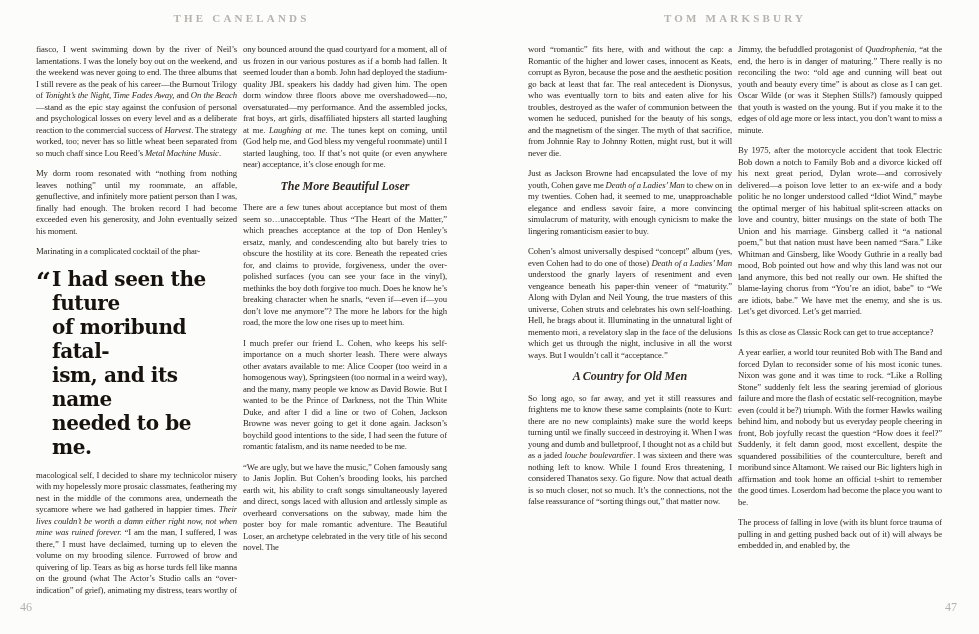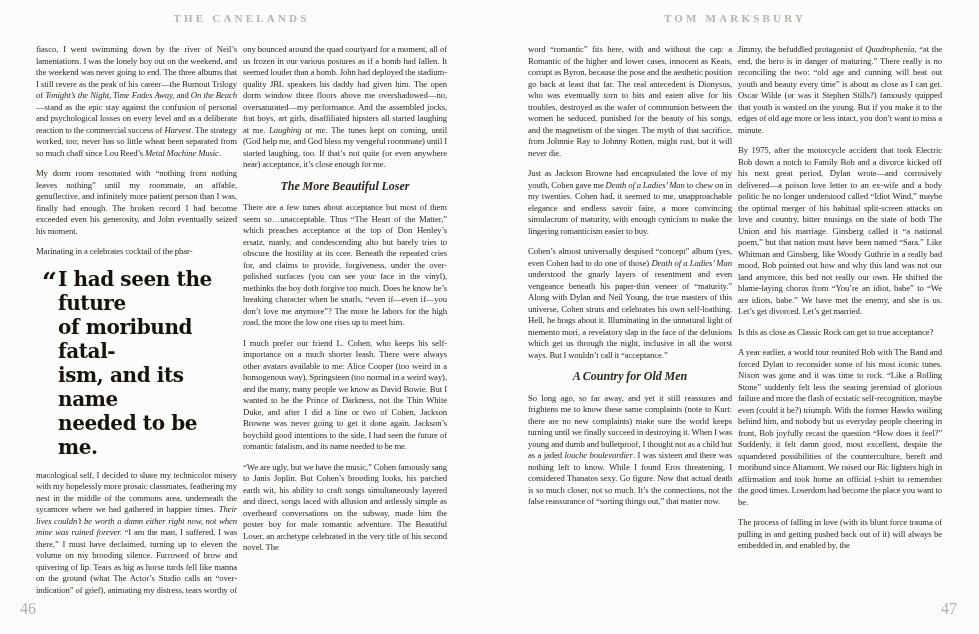--- a/index.html
+++ b/index.html
@@ -34,48 +34,48 @@
   .col em { font-style:italic; }
 
   h3.subhead {
     font-size:12px; font-weight:bold; font-style:italic;
     text-align:center; margin:10px 0; letter-spacing:0;
   }
 
   .pullquote {
     font-family:"DejaVu Serif",serif; font-weight:bold;
     font-size:20px; line-height:24px; letter-spacing:-0.4px;
-    color:#17120d; padding-left:16px; margin:3px 6px 11px;
+    color:#17120d; padding-left:16px; margin:3px 0 11px;
     text-align:left; word-spacing:0;
   }
   .pq-mark {
     display:inline-block; width:16px; margin-left:-16px;
     font-size:26px; line-height:0; vertical-align:-5px;
   }
 
   .folio {
     position:absolute; top:600px;
-    font-size:16px; color:#b3b0ac;
+    font-size:12px; color:#b3b0ac;
   }
   .folio.left  { left:20px; }
   .folio.right { right:22px; }
 </style>
 </head>
 <body>
 
 <div class="spread">
 
   <header class="running-head right">TOM MARKSBURY</header>
 
   <header class="running-head left">THE CANELANDS</header>
 
   <div class="col col-0">
       <p><span>fiasco, I went swimming down by the river of Neil’s lamentations. I was the lonely boy out on the weekend, and the weekend was never going to end. The three albums that I still revere as the peak of his career—the Burnout Trilogy of </span><em>Tonight’s the Night, Time Fades Away,</em><span> and </span><em>On the Beach</em><span>—stand as the epic stay against the confusion of personal and psychological losses on every level and as a deliberate reaction to the commercial success of </span><em>Harvest</em><span>. The strategy worked, too; never has so little wheat been separated from so much chaff since Lou Reed’s </span><em>Metal Machine Music</em><span>.</span></p>
       <p><span>My dorm room resonated with “nothing from nothing leaves nothing” until my roommate, an affable, genuflective, and infinitely more patient person than I was, finally had enough. The broken record I had become exceeded even his generosity, and John eventually seized his moment.</span></p>
-      <p><span>Marinating in a celebrates cocktail of the phar-</span></p>
+      <p><span>Marinating in a complicated cocktail of the phar-</span></p>
       <div class="pullquote"><span class="pq-mark">“</span><span>I had seen the future</span><br><span>of moribund fatal-</span><br><span>ism, and its name</span><br><span>needed to be me.</span></div>
       <p><span>macological self, I decided to share my technicolor misery with my hopelessly more prosaic classmates, feathering my nest in the middle of the commons area, underneath the sycamore where we had gathered in happier times. </span><em>Their lives couldn’t be worth a damn either right now, not when mine was ruined forever.</em><span> “I am the man, I suffered, I was there,” I must have declaimed, turning up to eleven the volume on my brooding silence. Furrowed of brow and quivering of lip. Tears as big as horse turds fell like manna on the ground (what The Actor’s Studio calls an “over-indication” of grief), animating my distress, tears worthy of the most emphatic silent film. Grief is at its loudest there.</span></p>
     </div>
   <div class="col col-1">
       <p><span>ony bounced around the quad courtyard for a moment, all of us frozen in our various postures as if a bomb had fallen. It seemed louder than a bomb. John had deployed the stadium-quality JBL speakers his daddy had given him. The open dorm window three floors above me overshadowed—no, oversaturated—my performance. And the assembled jocks, frat boys, art girls, disaffiliated hipsters all started laughing at me. </span><em>Laughing at me.</em><span> The tunes kept on coming, until (God help me, and God bless my vengeful roommate) until I started laughing, too. If that’s not quite (or even anywhere near) acceptance, it’s close enough for me.</span></p>
       <h3 class="subhead">The More Beautiful Loser</h3>
       <p><span>There are a few tunes about acceptance but most of them seem so…unacceptable. Thus “The Heart of the Matter,” which preaches acceptance at the top of Don Henley’s ersatz, manly, and condescending alto but barely tries to obscure the hostility at its core. Beneath the repeated cries for, and claims to provide, forgiveness, under the over-polished surfaces (you can see your face in the vinyl), methinks the boy doth forgive too much. Does he know he’s breaking character when he snarls, “even if—even if—you don’t love me anymore”? The more he labors for the high road, the more the low one rises up to meet him.</span></p>
       <p><span>I much prefer our friend L. Cohen, who keeps his self-importance on a much shorter leash. There were always other avatars available to me: Alice Cooper (too weird in a homogenous way), Springsteen (too normal in a weird way), and the many, many people we know as David Bowie. But I wanted to be the Prince of Darkness, not the Thin White Duke, and after I did a line or two of Cohen, Jackson Browne was never going to get it done again. Jackson’s boychild good intentions to the side, I had seen the future of romantic fatalism, and its name needed to be me.</span></p>
       <p><span>“We are ugly, but we have the music,” Cohen famously sang to Janis Joplin. But Cohen’s brooding looks, his parched earth wit, his ability to craft songs simultaneously layered and direct, songs laced with allusion and artlessly simple as overheard conversations on the subway, made him the poster boy for male romantic adventure. The Beautiful Loser, an archetype celebrated in the very title of his second novel. The</span></p>
     </div>

